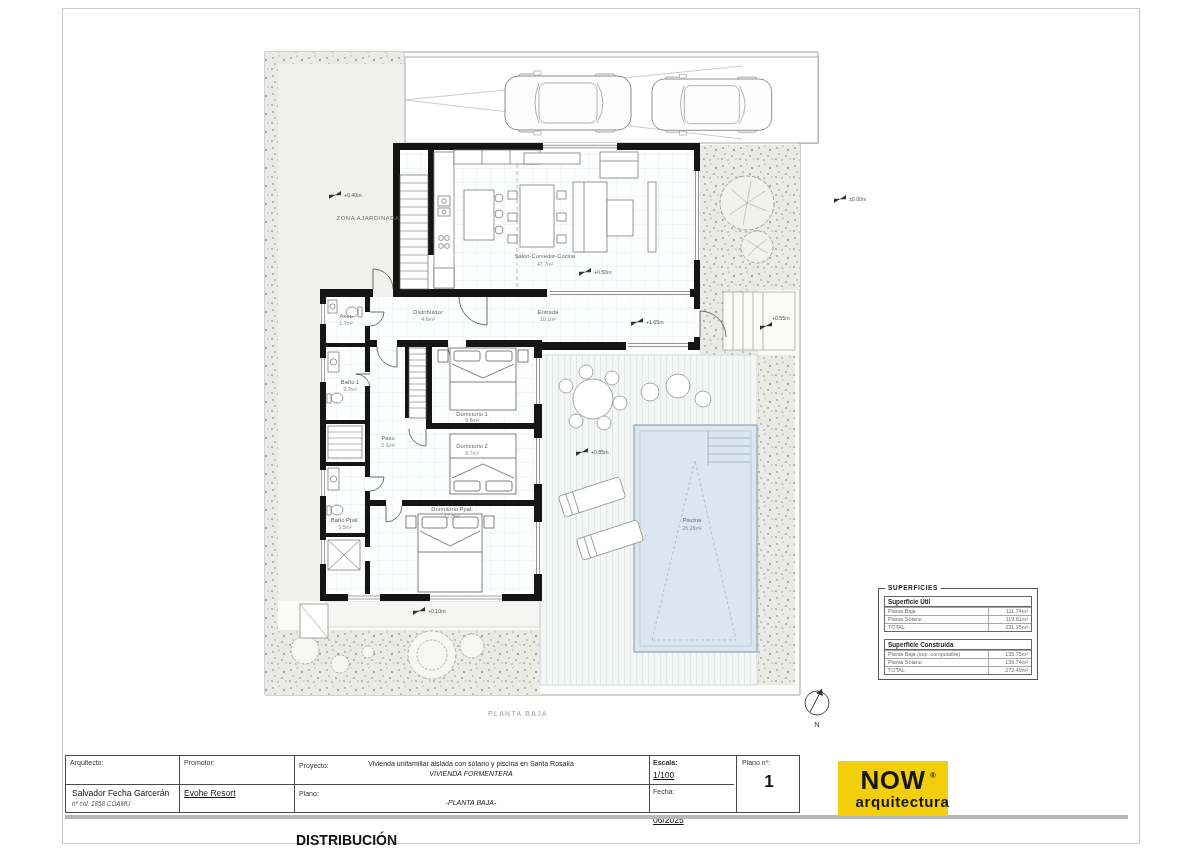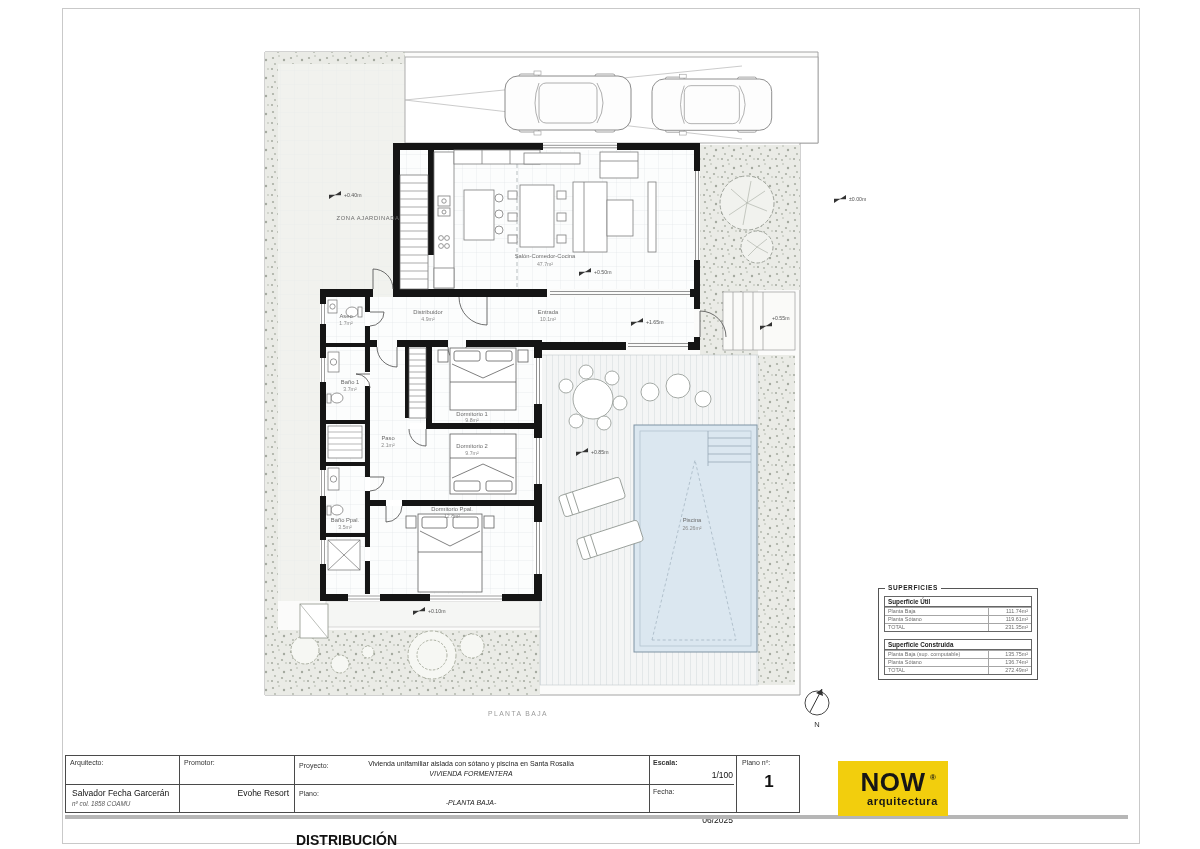--- a/index.html
+++ b/index.html
@@ -23,32 +23,32 @@
   .sup-row:first-of-type{border-top:none;}
   .sup-row .lbl{flex:1;padding:0 3px;white-space:nowrap;overflow:hidden;}
   .sup-row .val{width:36px;border-left:1px solid #a6a6a6;text-align:right;padding:0 3px;}
   
   .tblock{position:absolute;left:65px;top:755px;width:735px;height:58px;border:1px solid #4a4a4a;box-sizing:border-box;font-size:7px;color:#333;}
   .tb-vline{position:absolute;top:0;bottom:0;width:1px;background:#4a4a4a;}
   .tb-hline{position:absolute;left:0;right:0;height:1px;background:#4a4a4a;top:28px;}
   .tb-label{position:absolute;font-size:7px;color:#333;}
   .tb-val{position:absolute;font-size:8.5px;color:#111;}
   .tb-small-italic{position:absolute;font-size:6.3px;font-style:italic;color:#555;}
-  .tb-center{text-align:right;}
+  .tb-center{text-align:left;text-decoration:underline;}
   .proj1{position:absolute;left:230px;top:4px;width:350px;text-align:center;font-size:7px;color:#222;}
   .proj2{position:absolute;left:230px;top:14px;width:350px;text-align:center;font-size:7px;font-style:italic;color:#222;}
   .plano1{position:absolute;left:230px;top:32px;width:350px;text-align:left;font-size:14px;font-weight:bold;color:#111;margin-top:44px;}
   .plano2{position:absolute;left:230px;top:43px;width:350px;text-align:center;font-size:7px;font-style:italic;color:#222;}
   .plano-num{position:absolute;left:672px;top:16px;width:62px;text-align:center;font-size:17px;font-weight:bold;color:#111;}
   .graybar{position:absolute;left:65px;top:815px;width:1063px;height:4px;background:#b6b6b6;}
   
   .logo{position:absolute;left:838px;top:761px;width:110px;height:55px;display:flex;flex-direction:column;align-items:center;justify-content:center;}
   .logo-word{font-weight:900;font-size:26px;line-height:24px;letter-spacing:.5px;position:relative;}
   .logo-reg{position:absolute;top:-4px;right:-11px;font-size:8px;font-weight:700;}
-  .logo-sub{font-size:11px;font-weight:700;letter-spacing:.6px;margin-top:1px;padding-left:19px;}
+  .logo-sub{font-size:15px;font-weight:700;letter-spacing:.6px;margin-top:1px;padding-left:19px;}
 </style>
 </head>
 <body>
 
 <div class="page">
   <div class="sheet-border"></div>
 
   <svg width="1200" height="849" viewBox="0 0 1200 849">
     <defs>
       <pattern id="grid" width="14" height="14" patternUnits="userSpaceOnUse">

